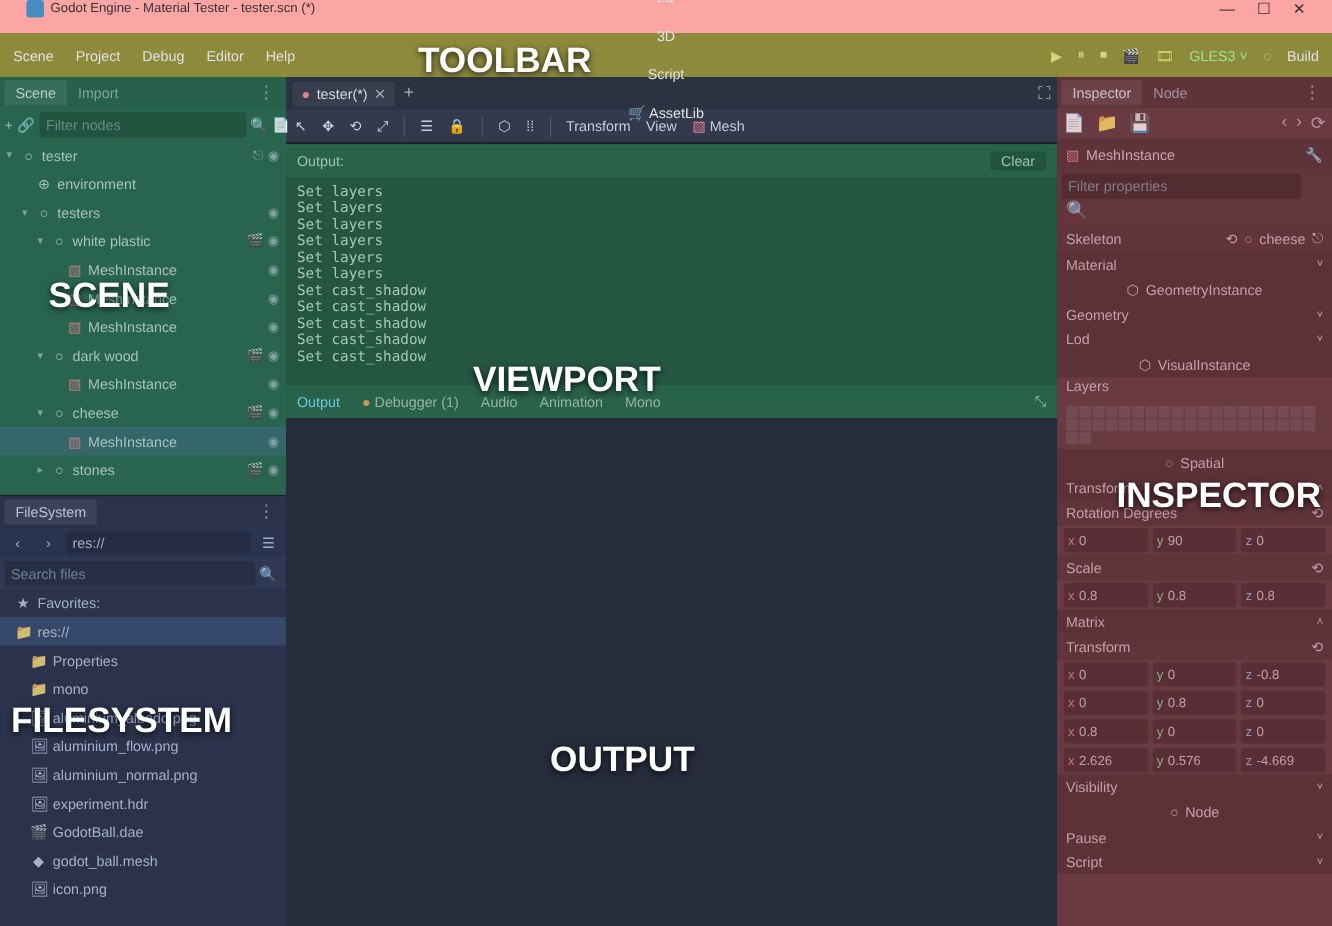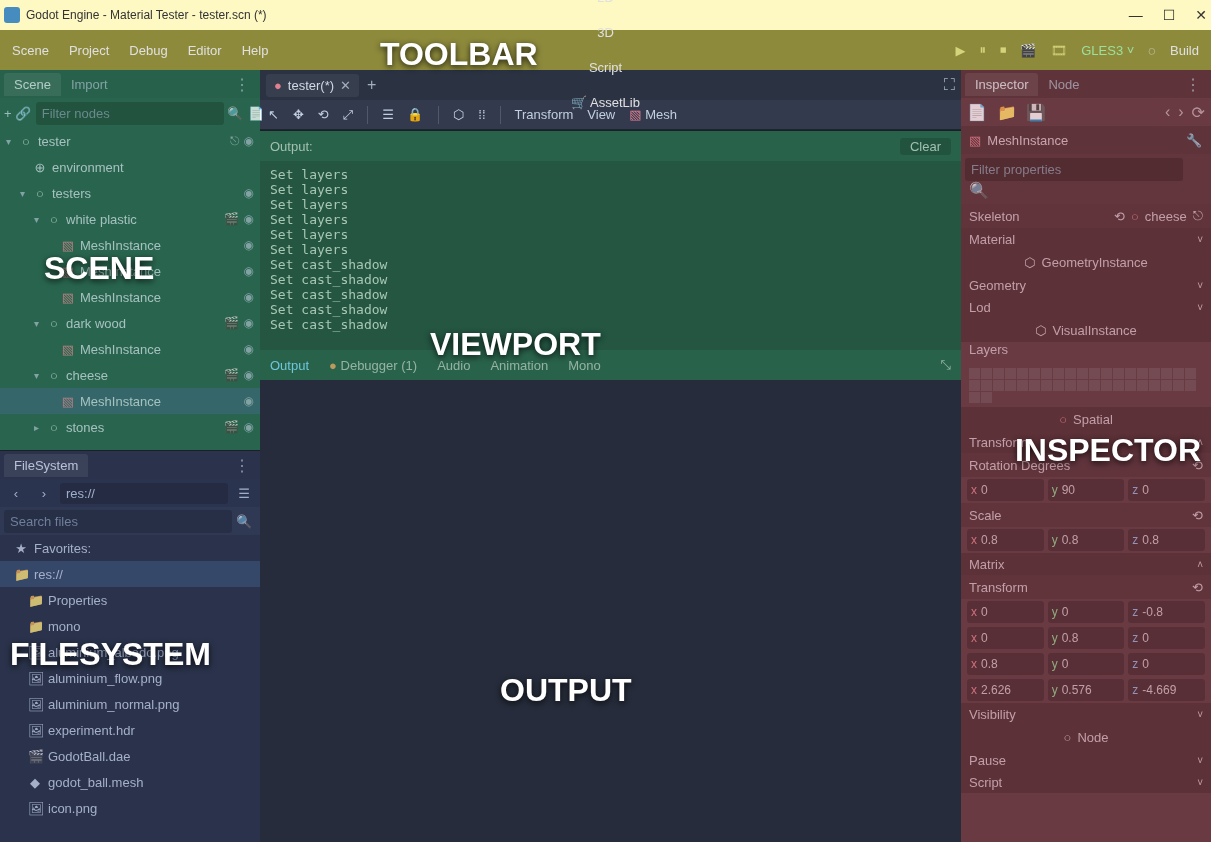--- a/index.html
+++ b/index.html
@@ -1,17 +1,17 @@
 <!DOCTYPE html>
 <html><head>
 <meta charset="utf-8">
 <style>
 * { box-sizing: border-box; margin: 0; padding: 0; font-family: -apple-system, "Segoe UI", sans-serif; }
 body { background: #1d2229; width: 1211px; height: 842px; overflow: hidden; position: relative; }
-.titlebar { height: 30px; background: #fef9c3; display: flex; align-items: center; padding: 0 4px; color: #333; font-size: 12px; }
+.titlebar { height: 30px; background: #fca5a5; display: flex; padding: 0 24px; color: #333; font-size: 12px; }
 .titlebar .logo { width: 16px; height: 16px; background: #478cbf; border-radius: 3px; margin-right: 6px; }
 .titlebar .wincontrols { margin-left: auto; display: flex; gap: 20px; font-size: 14px; }
 .titlebar .wincontrols span { cursor: pointer; }
 
 .toolbar { height: 40px; background: #8d8a3c; display: flex; align-items: center; padding: 0 12px; color: #e0e0e0; font-size: 13px; position: relative; }
 .toolbar .menu { margin-right: 20px; cursor: pointer; }
 .toolbar .center { position: absolute; left: 50%; transform: translateX(-50%); display: flex; gap: 20px; align-items: center; flex-direction: column; }
 .toolbar .right { margin-left: auto; display: flex; align-items: center; gap: 14px; }
 .toolbar .playbtn { color: #d4d47a; }
 .toolbar .renderer { color: #9de09d; }

